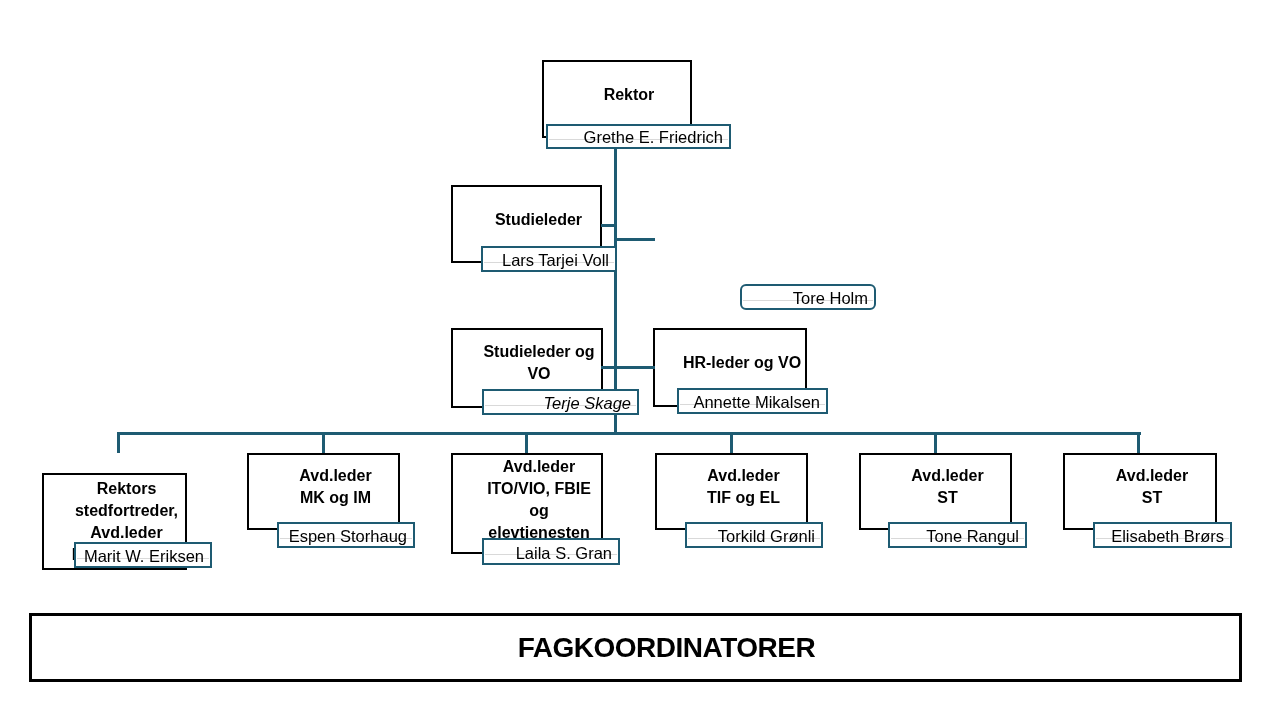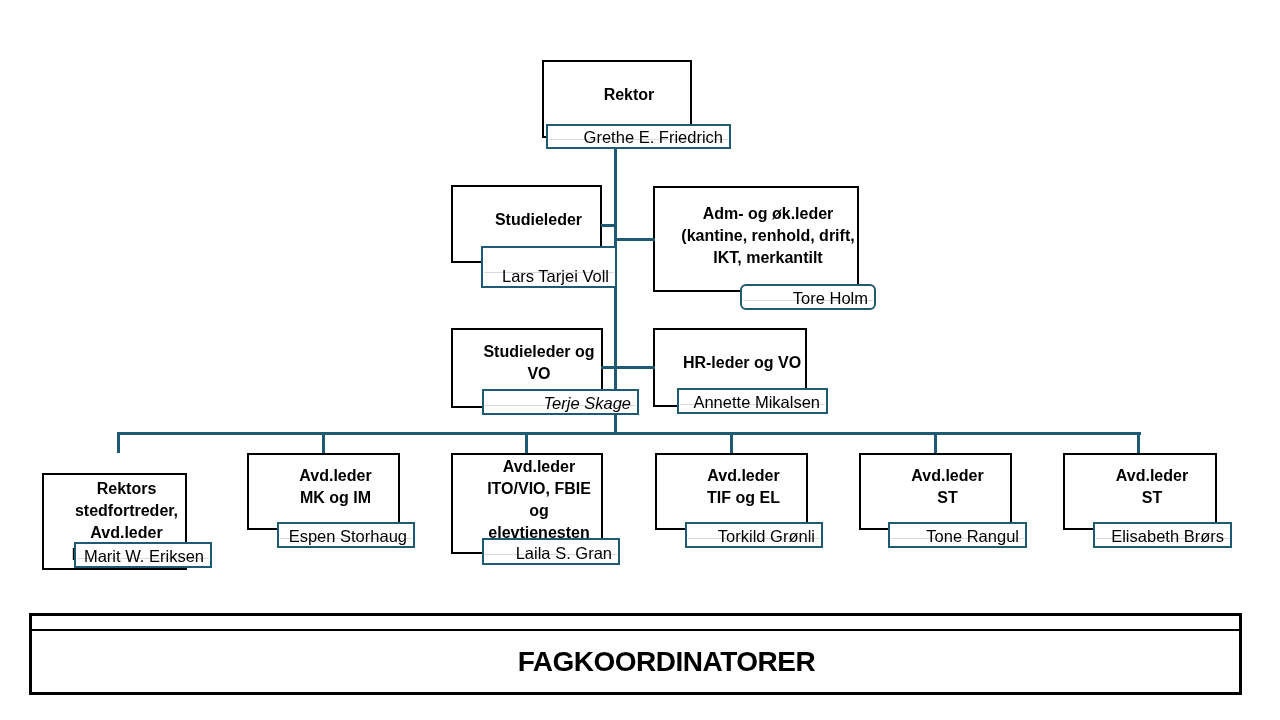--- a/index.html
+++ b/index.html
@@ -46,57 +46,52 @@
   .name-tag {
     position:absolute; background:#fff; border:2px solid var(--accent);
     display:flex; align-items:flex-end; justify-content:flex-end;
     padding-right:6px; font-size:16.5px; color:var(--ink); white-space:nowrap;
   }
   .name-tag .field-underline {
     position:absolute; left:1px; right:1px; top:62%; height:1px; background:var(--underline);
   }
   .name-tag span { position:relative; }
   #tag-rektor      { left:546px; top:124px; width:185px; height:25px; }
-  #tag-studieleder { left:481px; top:246px; width:136px; height:42px; }
+  #tag-studieleder { left:481px; top:246px; width:136px; height:26px; }
   #tag-adm         { left:740px; top:284px; width:136px; height:26px;border-radius:6px; }
   #tag-studvo      { left:482px; top:389px; width:157px; height:26px;font-style:italic; }
   #tag-hr          { left:677px; top:388px; width:151px; height:26px; }
   #tag-avd1        { left:74px;  top:542px; width:138px; height:26px; }
   #tag-avd2        { left:277px; top:522px; width:138px; height:26px; }
   #tag-avd3        { left:482px; top:538px; width:138px; height:27px; }
   #tag-avd4        { left:685px; top:522px; width:138px; height:26px; }
   #tag-avd5        { left:888px; top:522px; width:139px; height:26px; }
   #tag-avd6        { left:1093px;top:522px; width:139px; height:26px; }
 
   
   .banner {
-    position:absolute; left:29px; top:613px; width:1213px; height:82px;
-    border:3px solid var(--ink); background:#fff; display:flex; flex-direction:column;justify-content:center;
+    position:absolute; left:29px; top:613px; width:1213px; height:69px;
+    border:3px solid var(--ink); background:#fff; display:flex; flex-direction:row;justify-content:center;
   }
   .banner-strip { height:15px; border-bottom:2.5px solid var(--ink); }
   .banner-label {
     flex:1; display:flex; align-items:center; justify-content:center;
     padding-left:62px; font-weight:bold; font-size:28px; letter-spacing:-0.5px; color:var(--ink);
   }
 </style>
 </head>
 <body>
 
 <div class="stage">
 
   <div class="org-box" id="box-rektor">
     <div class="box-title">Rektor</div>
   </div>
   <div class="org-box" id="box-studieleder">
     <div class="box-title">Studieleder</div>
-  </div>
-  <div class="org-box" id="box-adm">
-    <div class="box-title">Adm- og øk.leder
-(kantine, renhold, drift,
-IKT, merkantilt</div>
   </div>
   <div class="org-box" id="box-hr">
     <div class="box-title">HR-leder og VO</div>
   </div>
   <div class="org-box" id="box-studvo">
     <div class="box-title">Studieleder og
 VO</div>
   </div>
   <div class="org-box" id="box-avd1">
     <div class="box-title">Rektors

